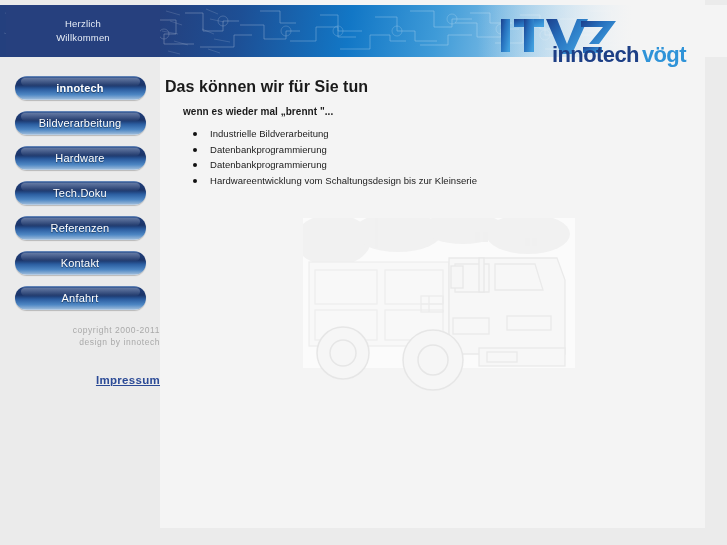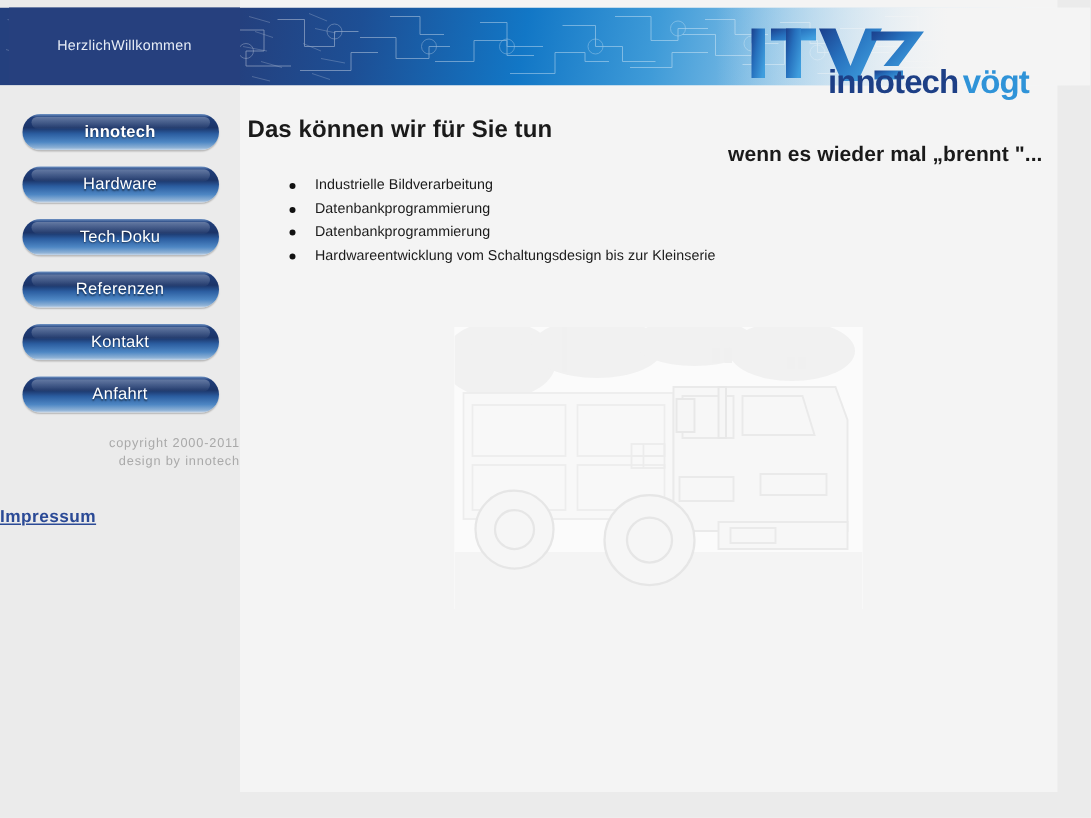--- a/index.html
+++ b/index.html
@@ -67,21 +67,21 @@
   
   #welcome-box {
     position: absolute;
     left: 6px;
     top: 5px;
     width: 154px;
     height: 51px;
     background: #26407e;
     color: #e6ecf6;
     display: flex;
-    flex-direction: row;
+    flex-direction: column;
     align-items: center;
     justify-content: center;
     font-size: 9.5px;
     line-height: 14px;
     letter-spacing: 0.2px;
     z-index: 5;
   }
 
   
   #sidebar {
@@ -138,21 +138,21 @@
   
   #copyright {
     text-align: right;
     margin-top: 14px;
     color: #a9a9a9;
     font-size: 8.5px;
     line-height: 12px;
     letter-spacing: 0.55px;
   }
   #impressum-wrap {
-    text-align: left;
+    text-align: right;
     margin-top: 22px;
   }
   #impressum-link {
     color: #2b4a96;
     font-size: 11.5px;
     font-weight: bold;
     text-decoration: underline;
     letter-spacing: 0.3px;
     cursor: pointer;
   }
@@ -165,27 +165,26 @@
     width: 530px;
     color: #1a1a1a;
   }
   #headline {
     font-size: 16px;
     font-weight: bold;
     line-height: 14px;
     letter-spacing: 0.05px;
   }
   #subheadline {
-    font-size: 14px;
+    font-size: 10px;
     font-weight: bold;
     line-height: 14px;
     margin-left: 18px;
-    margin-top: 1px;
+    margin-top: 11px;
     letter-spacing: 0.05px;
-    text-align: right;
   }
   #service-list {
     list-style: none;
     margin: 7px 0 0 0;
     padding: 0 0 0 26px;
   }
   #service-list li {
     position: relative;
     font-size: 9.5px;
     line-height: 15.5px;
@@ -311,20 +310,23 @@
       <span style="color:#1d3f86;">innotech</span><span style="color:#2f93d8;margin-left:3px;">vögt</span>
     </div>
   </div>
 
   <div id="sidebar">
     <div id="nav-list">
         <div class="nav-button active">
           <span class="nav-label">innotech</span>
         </div>
         <div class="nav-button">
+          <span class="nav-label">Bildverarbeitung</span>
+        </div>
+        <div class="nav-button">
           <span class="nav-label">Hardware</span>
         </div>
         <div class="nav-button">
           <span class="nav-label">Tech.Doku</span>
         </div>
         <div class="nav-button">
           <span class="nav-label">Referenzen</span>
         </div>
         <div class="nav-button">
           <span class="nav-label">Kontakt</span>

